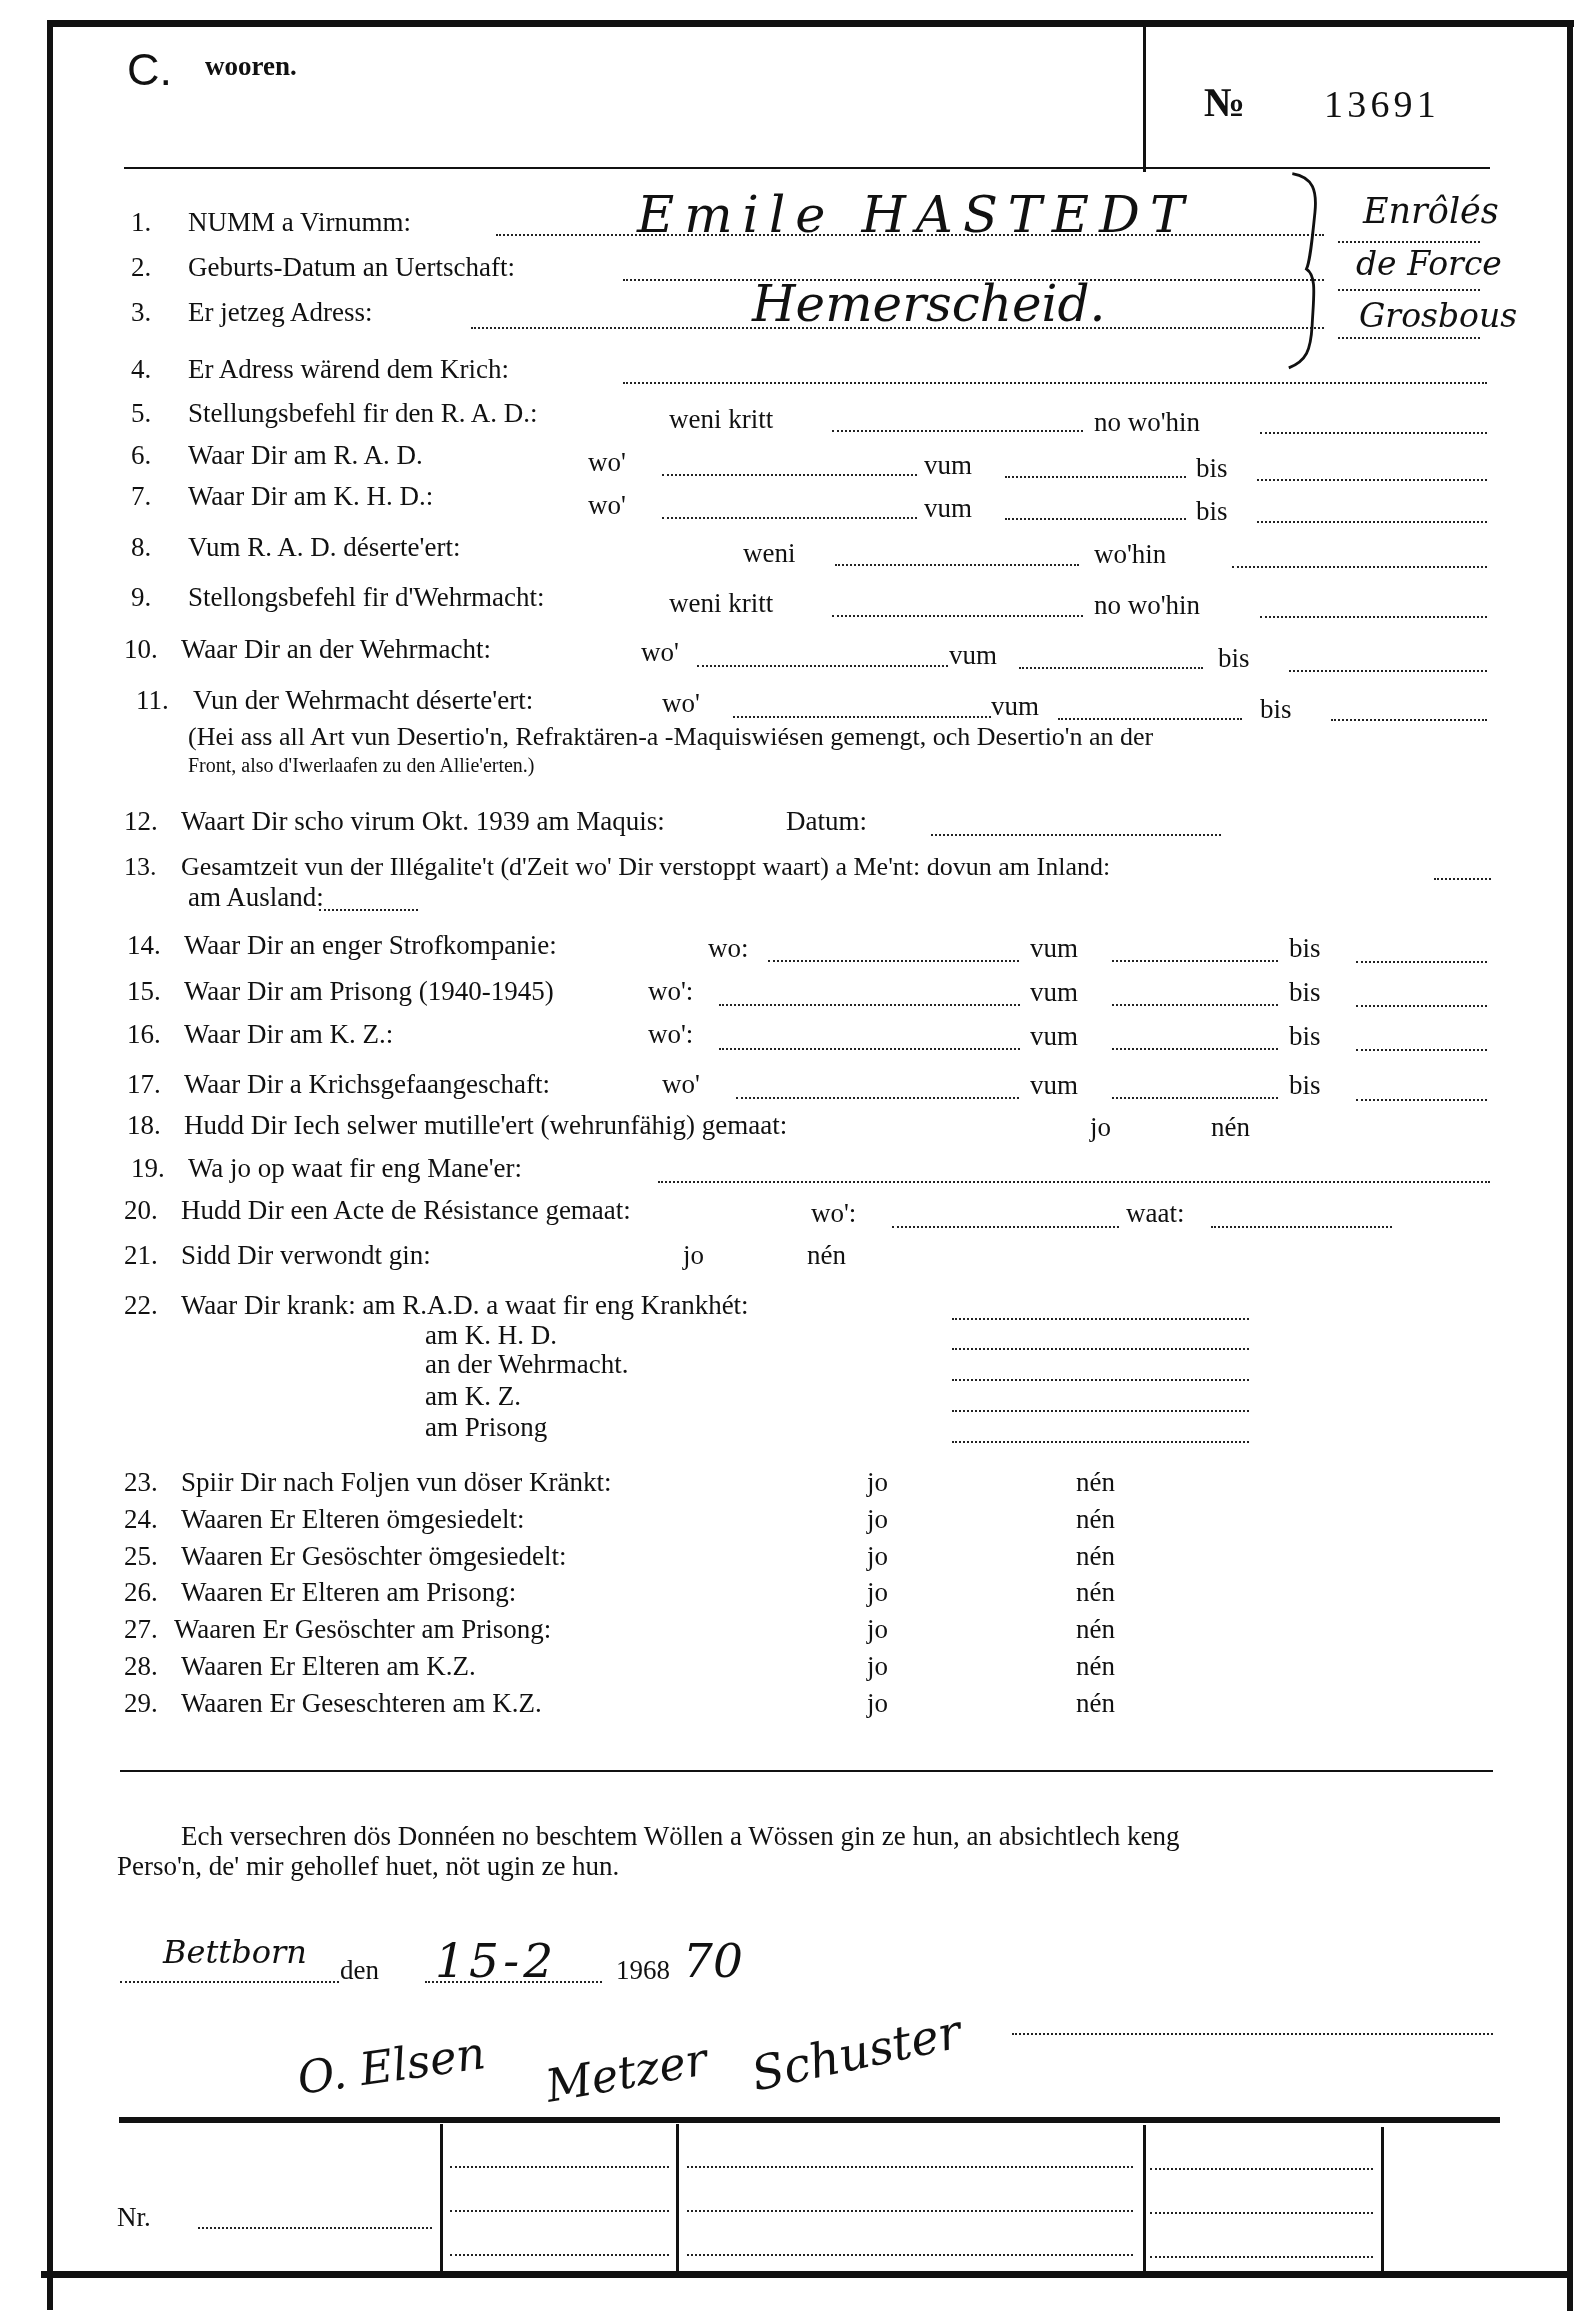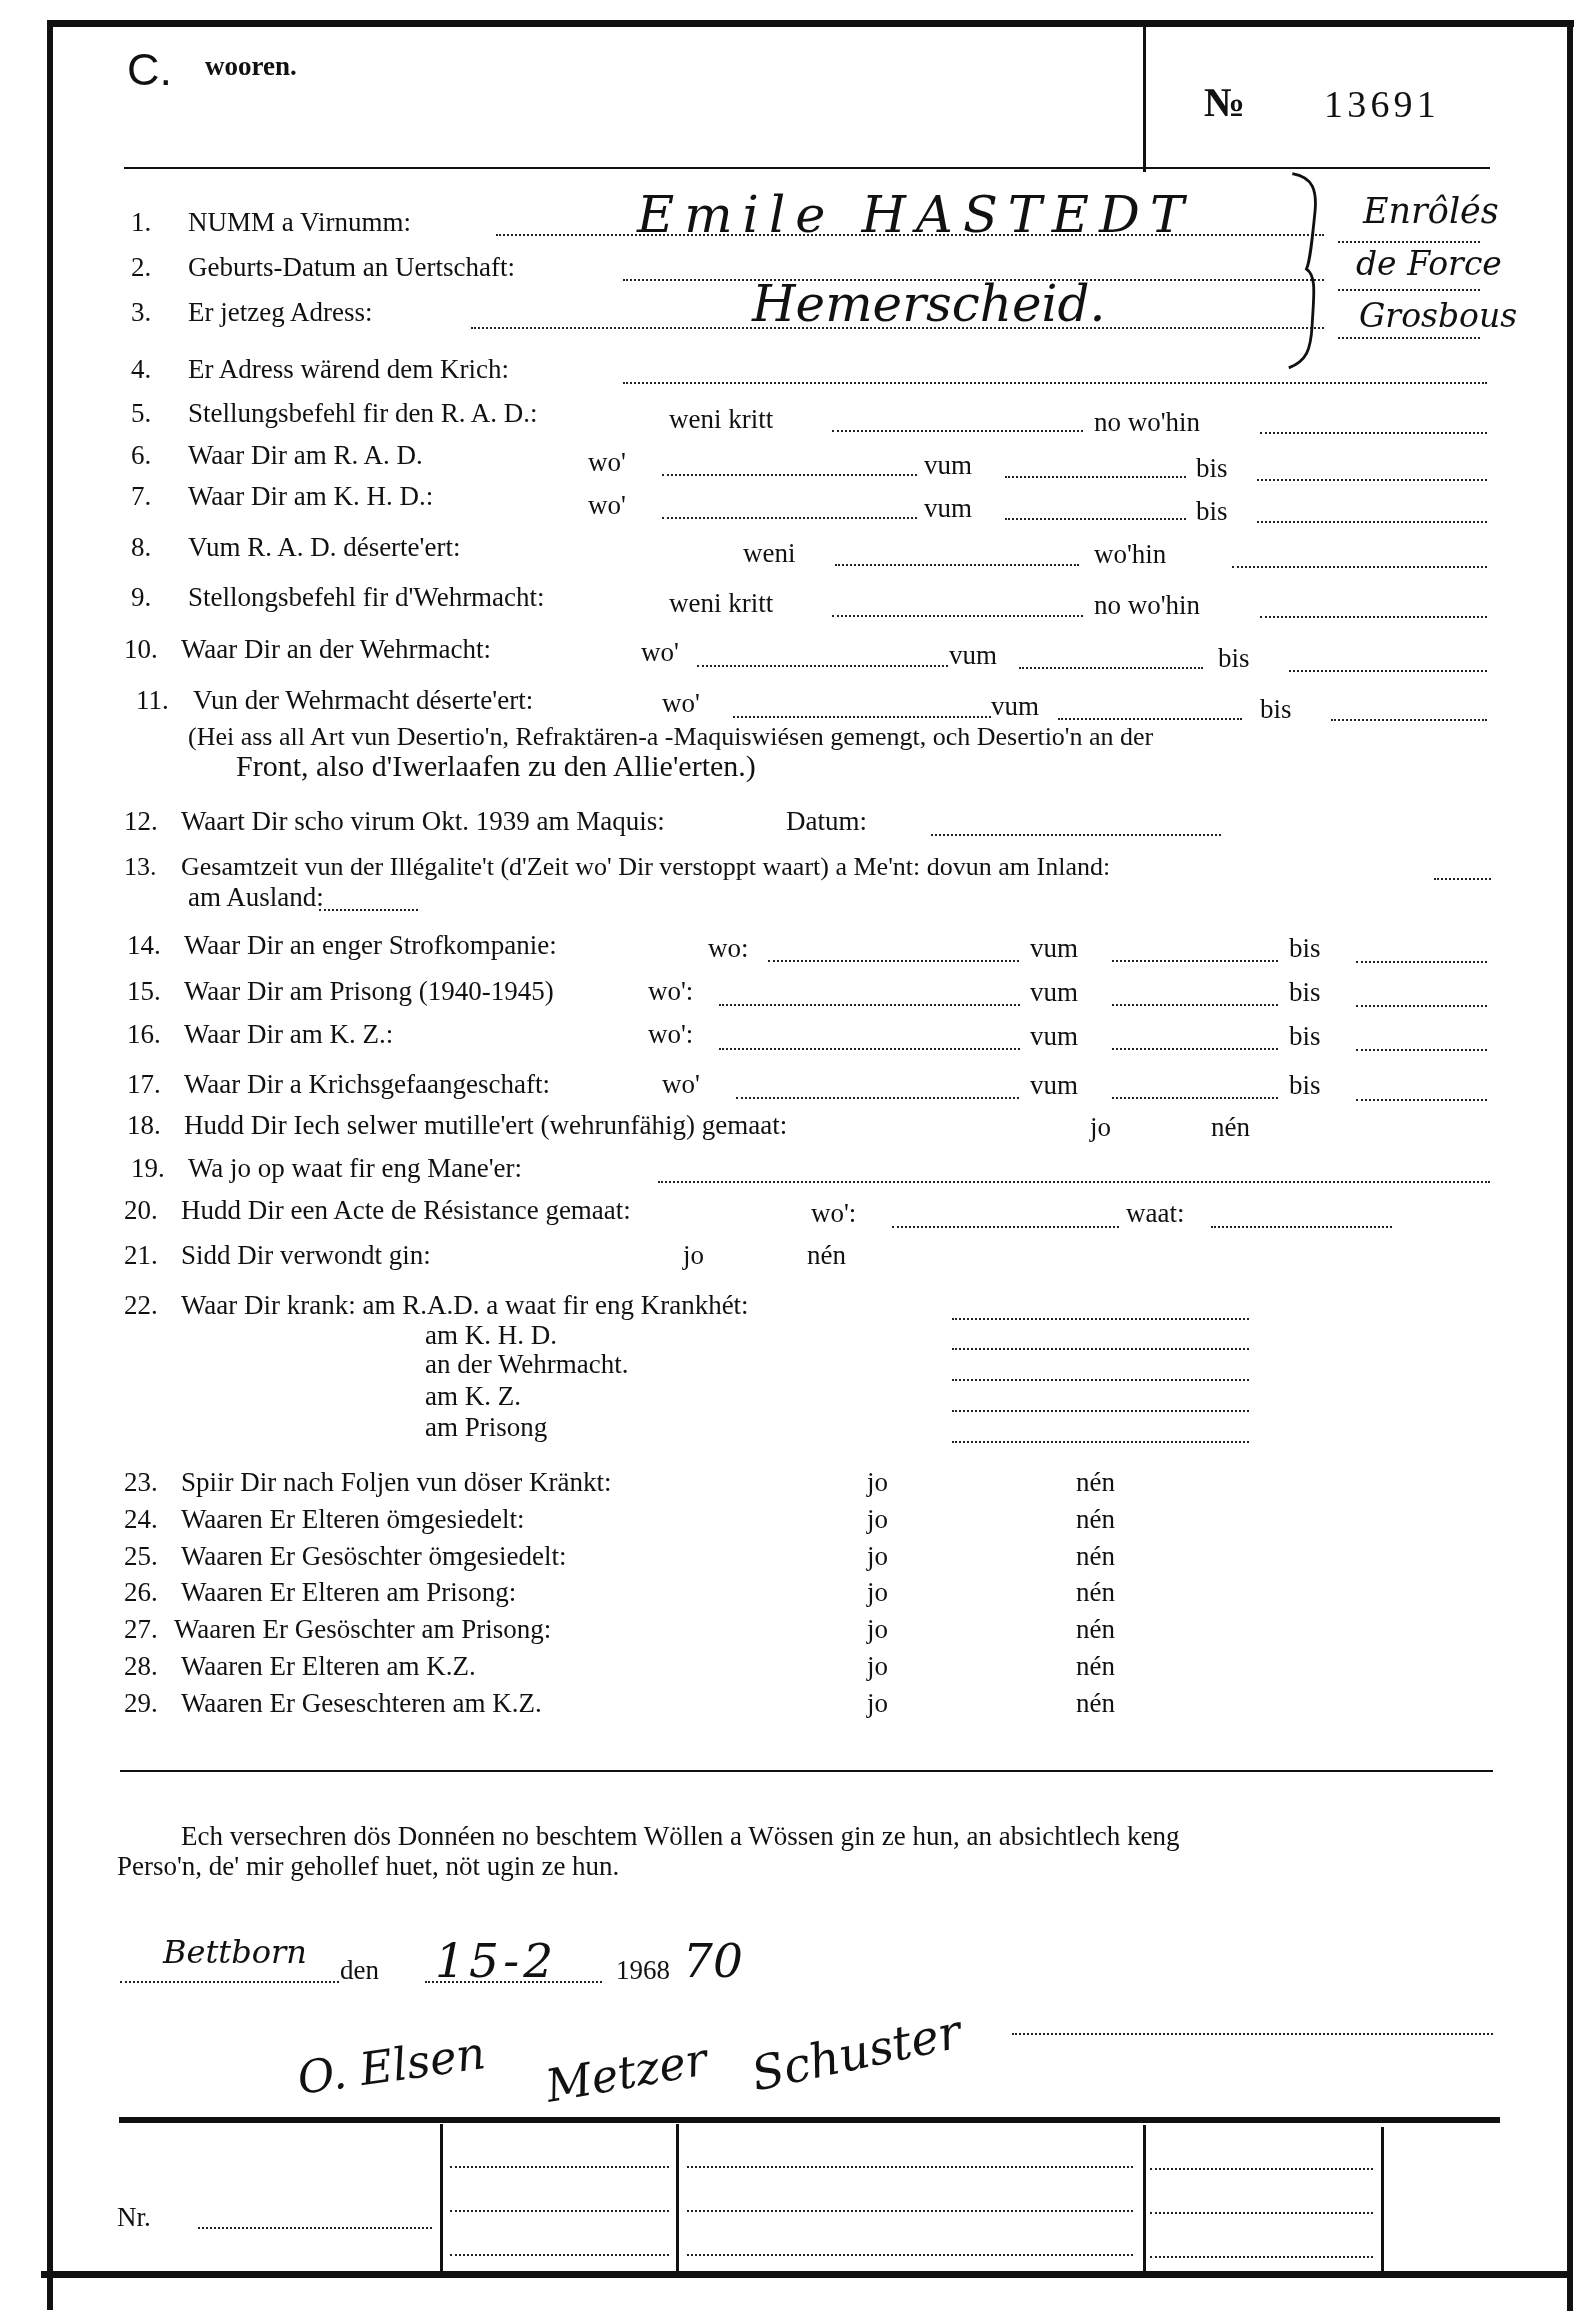--- a/index.html
+++ b/index.html
@@ -130,21 +130,21 @@
   <div class="txt" style="left:136px;top:685px;">
     <span class="num">11.</span><span>Vun der Wehrmacht déserte'ert:</span>
   </div>
   <div class="txt" style="left:662px;top:688px;">wo'</div>
   <div class="dots" style="left:733px;top:716px;width:258px;"></div>
   <div class="txt" style="left:991px;top:691px;">vum</div>
   <div class="dots" style="left:1058px;top:718px;width:184px;"></div>
   <div class="txt" style="left:1260px;top:694px;">bis</div>
   <div class="dots" style="left:1331px;top:719px;width:156px;"></div>
   <div class="txt" style="left:188px;top:721px;font-size:26px;">(Hei ass all Art vun Desertio'n, Refraktären-a -Maquiswiésen gemengt, och Desertio'n an der</div>
-  <div class="txt" style="left:188px;top:750px;font-size:30px;margin-left:48px;">Front, also d'Iwerlaafen zu den Allie'erten.)</div>
+  <div class="txt" style="left:188px;top:750px;font-size:20px;">Front, also d'Iwerlaafen zu den Allie'erten.)</div>
 
   <div class="txt" style="left:124px;top:806px;">
     <span class="num">12.</span><span>Waart Dir scho virum Okt. 1939 am Maquis:</span>
   </div>
   <div class="txt" style="left:786px;top:806px;">Datum:</div>
   <div class="dots" style="left:931px;top:834px;width:290px;"></div>
 
   <div class="txt" style="left:124px;top:851px;font-size:26px;">
     <span class="num">13.</span><span>Gesamtzeit vun der Illégalite't (d'Zeit wo' Dir verstoppt waart) a Me'nt: dovun am Inland:</span>
   </div>

